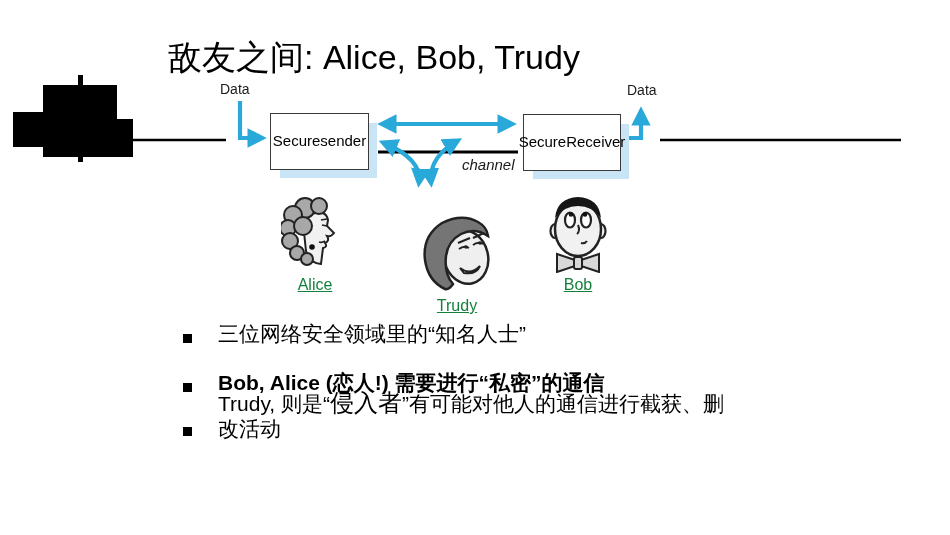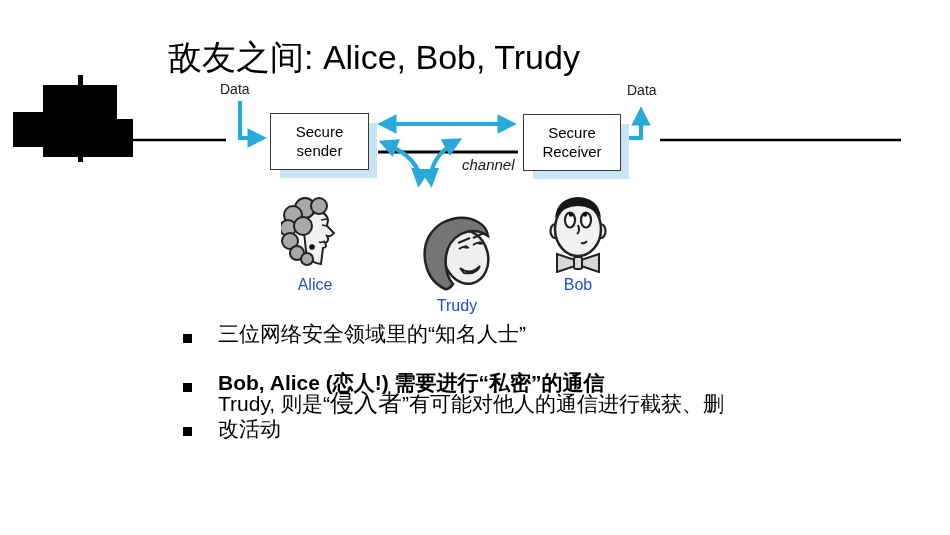--- a/index.html
+++ b/index.html
@@ -10,33 +10,33 @@
   .abs{position:absolute;}
   .slide-title{
     left:168px;top:40px;font-size:34px;line-height:1.05;white-space:nowrap;
     color:#000;letter-spacing:0px;
   }
   .overlay{position:absolute;left:0;top:0;pointer-events:none;}
   
   .box-shadow{background:#C9E5F5;}
   .dbox{
     background:#ffffff;border:1.6px solid #3a3a3a;
-    display:flex;flex-direction:column;align-items:center;justify-content:center;
+    display:flex;align-items:center;justify-content:center;
     font-size:15px;line-height:1.25;text-align:center;
   }
   .sender-shadow{left:280px;top:123px;width:97px;height:55px;}
   .sender-box{left:270px;top:113px;width:97px;height:55px;}
   .receiver-shadow{left:533px;top:124px;width:96px;height:55px;}
   .receiver-box{left:523px;top:114px;width:96px;height:55px;}
   .diag-label{font-size:14px;white-space:nowrap;color:#1a1a1a;}
   .data-left{left:220px;top:81px;}
   .data-right{left:627px;top:82px;}
   .messages-label{left:367px;top:96px;}
   .channel-label{left:462px;top:156px;font-size:15px;font-style:italic;}
-  .char-label{font-size:16px;text-align:center;color:#1d4ed8;}
+  .char-label{font-size:16px;text-align:center;color:#15803d;text-decoration:underline;}
   .alice-label{left:281px;top:276px;width:68px;}
   .trudy-label{left:412px;top:297px;width:90px;}
   .bob-label{left:540px;top:276px;width:76px;}
   .char-svg{position:absolute;}
   
   .bullet-row{position:absolute;left:183px;display:flex;align-items:center;}
   .b1{top:321px;}
   .b2{top:370px;font-weight:bold;}
   .b3{top:391px;}
   .sq{flex:0 0 auto;width:9px;height:9px;background:#000;margin-right:26px;margin-top:9px;}

